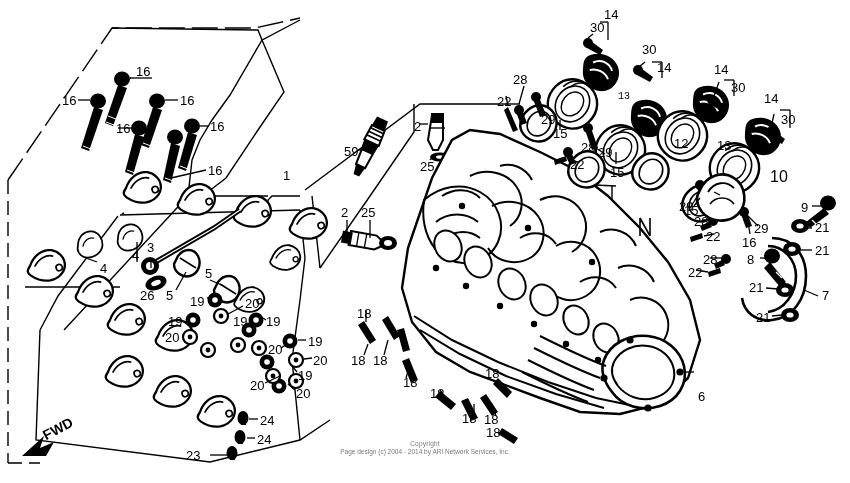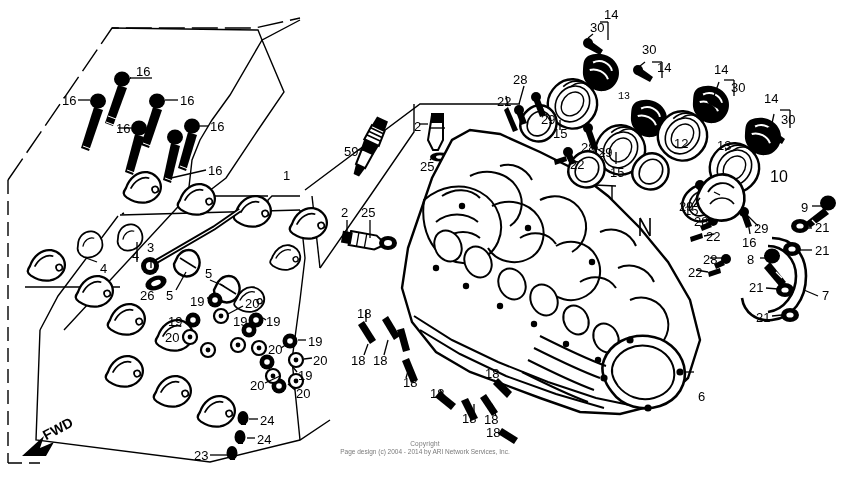--- a/index.html
+++ b/index.html
@@ -577,21 +577,21 @@
     <span class="cap" style="left:266px;top:314px;font-size:13px;">19</span>
     <span class="cap" style="left:165px;top:330px;font-size:13px;">20</span>
     <span class="cap" style="left:308px;top:334px;font-size:13px;">19</span>
     <span class="cap" style="left:268px;top:342px;font-size:13px;">20</span>
     <span class="cap" style="left:313px;top:353px;font-size:13px;">20</span>
     <span class="cap" style="left:298px;top:368px;font-size:13px;">19</span>
     <span class="cap" style="left:250px;top:378px;font-size:13px;">20</span>
     <span class="cap" style="left:296px;top:386px;font-size:13px;">20</span>
     <span class="cap" style="left:260px;top:413px;font-size:13px;">24</span>
     <span class="cap" style="left:257px;top:432px;font-size:13px;">24</span>
-    <span class="cap" style="left:194px;top:448px;font-size:13px;">23</span>
+    <span class="cap" style="left:186px;top:448px;font-size:13px;">23</span>
     <span class="cap" style="left:344px;top:144px;font-size:13px;">59</span>
     <span class="cap" style="left:414px;top:119px;font-size:13px;">2</span>
     <span class="cap" style="left:420px;top:159px;font-size:13px;">25</span>
     <span class="cap" style="left:341px;top:205px;font-size:13px;">2</span>
     <span class="cap" style="left:361px;top:205px;font-size:13px;">25</span>
     <span class="cap" style="left:357px;top:306px;font-size:13px;">18</span>
     <span class="cap" style="left:351px;top:353px;font-size:13px;">18</span>
     <span class="cap" style="left:373px;top:353px;font-size:13px;">18</span>
     <span class="cap" style="left:403px;top:375px;font-size:13px;">18</span>
     <span class="cap" style="left:430px;top:386px;font-size:13px;">18</span>

